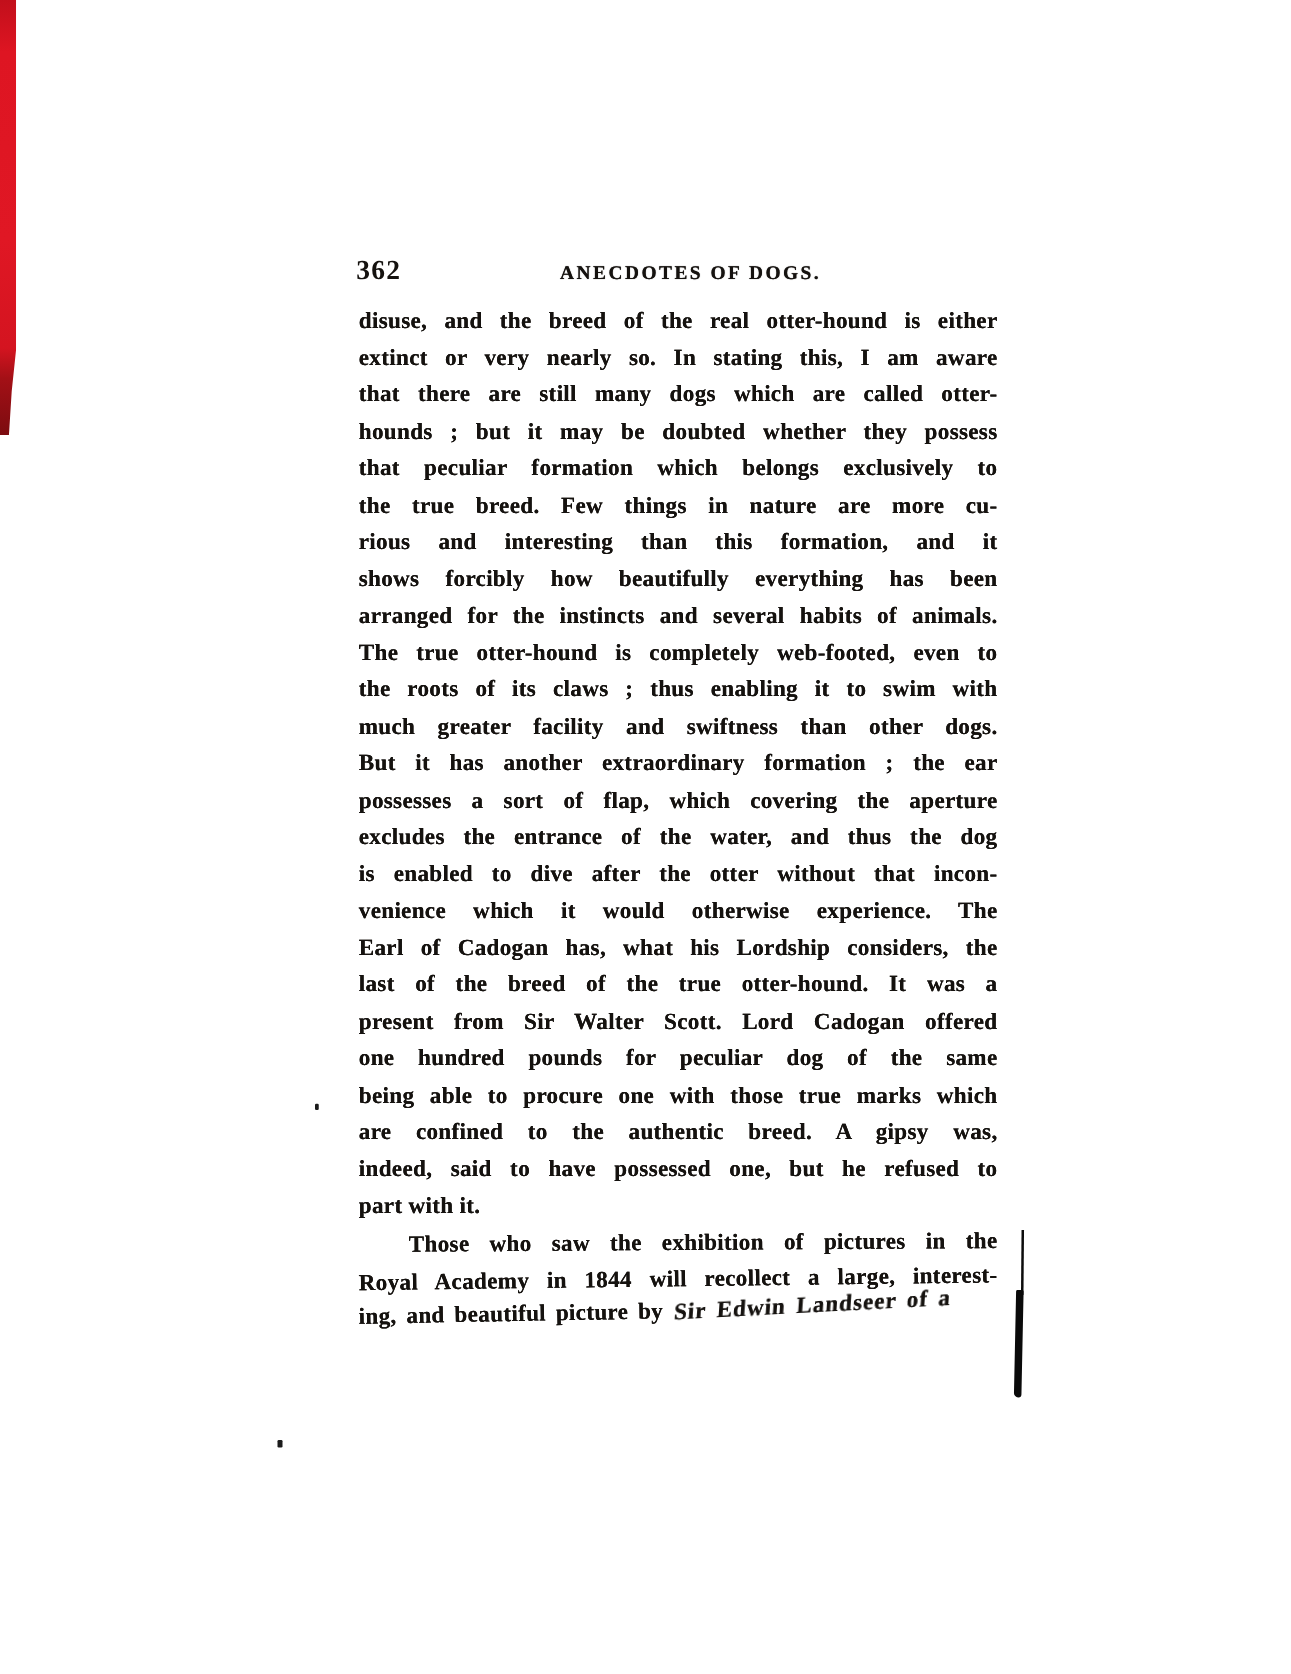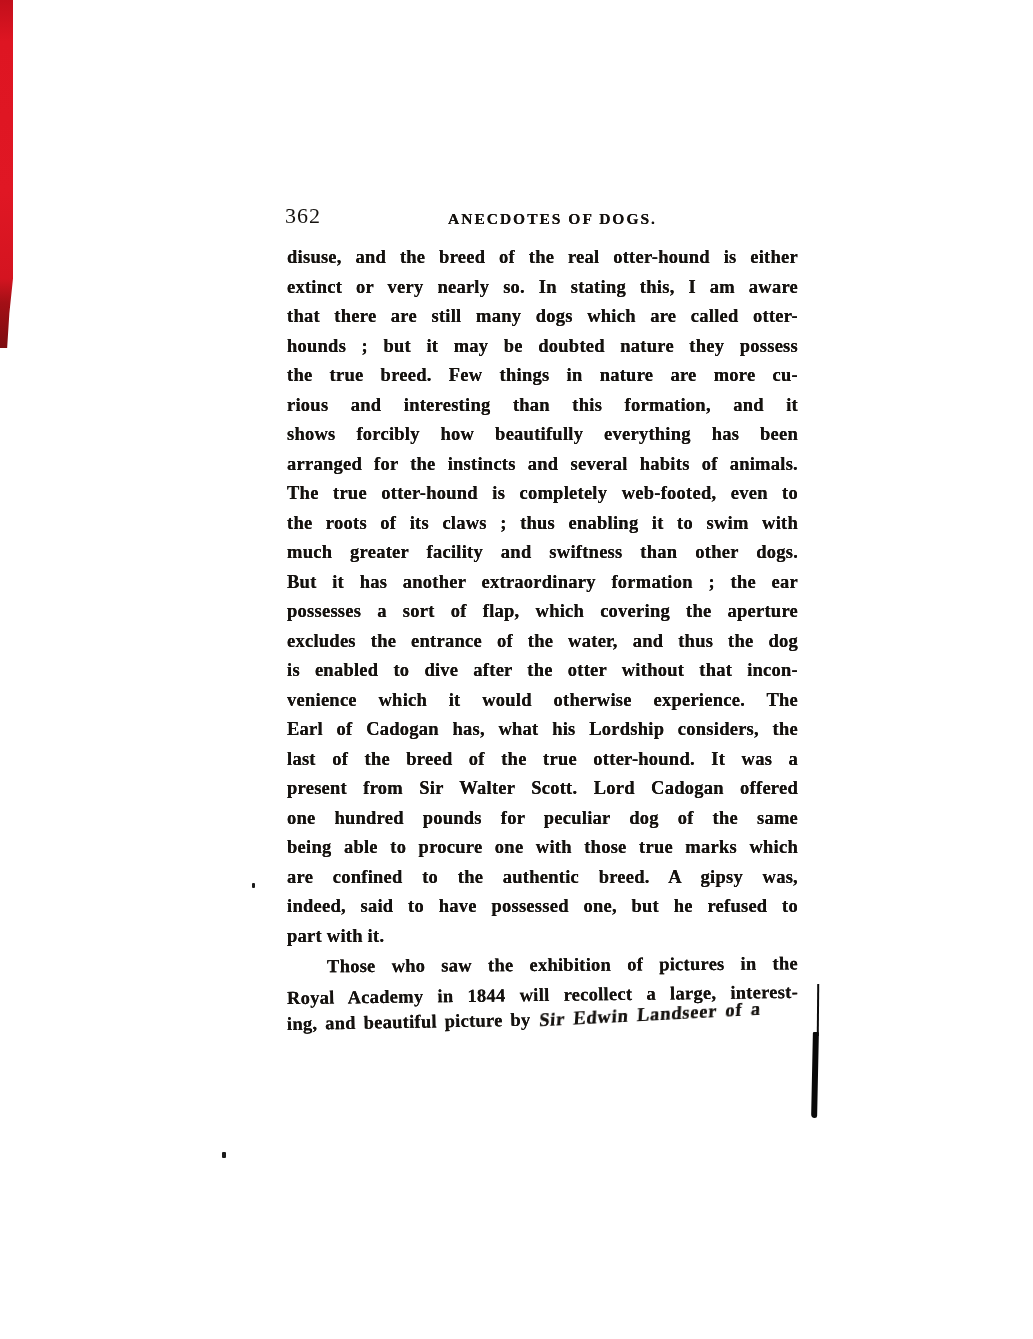--- a/index.html
+++ b/index.html
@@ -44,21 +44,21 @@
   }
   .speck { position: absolute; background: #1b1b1b; border-radius: 1px; }
   .speck-1 { left: 252px; top: 883px; width: 3px; height: 5px; }
   .speck-2 { left: 222px; top: 1152px; width: 4px; height: 6px; }
 
   
   .pagenum {
     position: absolute;
     left: 285px; top: 203px;
     font-size: 22px;
-    font-weight: 400;
+    font-weight: 700;
     letter-spacing: 1px;
   }
   .running-title {
     position: absolute;
     left: 448px; top: 210px;
     width: 204px;
     text-align: center;
     font-size: 15.5px;
     font-weight: 700;
     letter-spacing: 2px;
@@ -113,21 +113,22 @@
 
   <div class="red-strip"></div>
 
   <span class="pagenum">362</span>
   <span class="running-title">ANECDOTES OF DOGS.</span>
 
   <div class="body-text">
     <div class="line">disuse, and the breed of the real otter-hound is either</div>
     <div class="line">extinct or very nearly so.  In stating this, I am aware</div>
     <div class="line">that there are still many dogs which are called otter-</div>
-    <div class="line">hounds ; but it may be doubted nature they possess</div>
+    <div class="line">hounds ; but it may be doubted whether they possess</div>
+    <div class="line">that peculiar formation which belongs exclusively to</div>
     <div class="line">the true breed.  Few things in nature are more cu-</div>
     <div class="line">rious and interesting than this formation, and it</div>
     <div class="line">shows forcibly how beautifully everything has been</div>
     <div class="line">arranged for the instincts and several habits of animals.</div>
     <div class="line">The true otter-hound is completely web-footed, even to</div>
     <div class="line">the roots of its claws ; thus enabling it to swim with</div>
     <div class="line">much greater facility and swiftness than other dogs.</div>
     <div class="line">But it has another extraordinary formation ; the ear</div>
     <div class="line">possesses a sort of flap, which covering the aperture</div>
     <div class="line">excludes the entrance of the water, and thus the dog</div>

